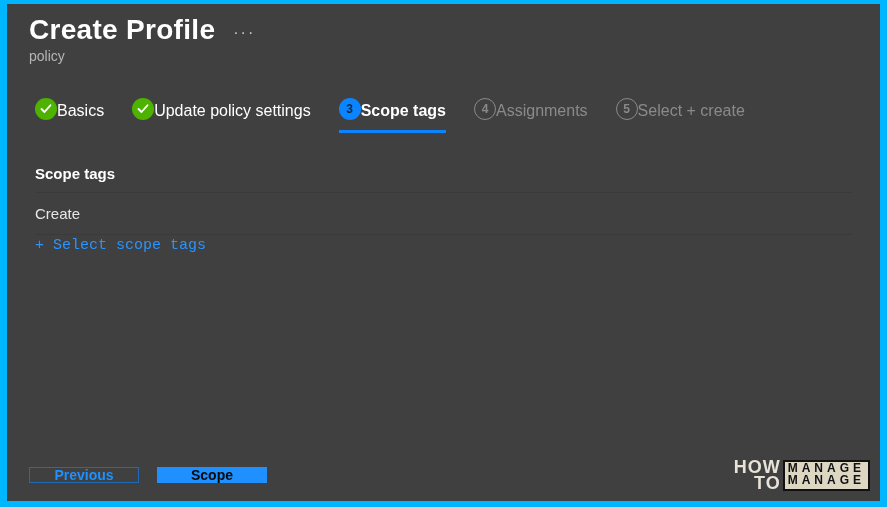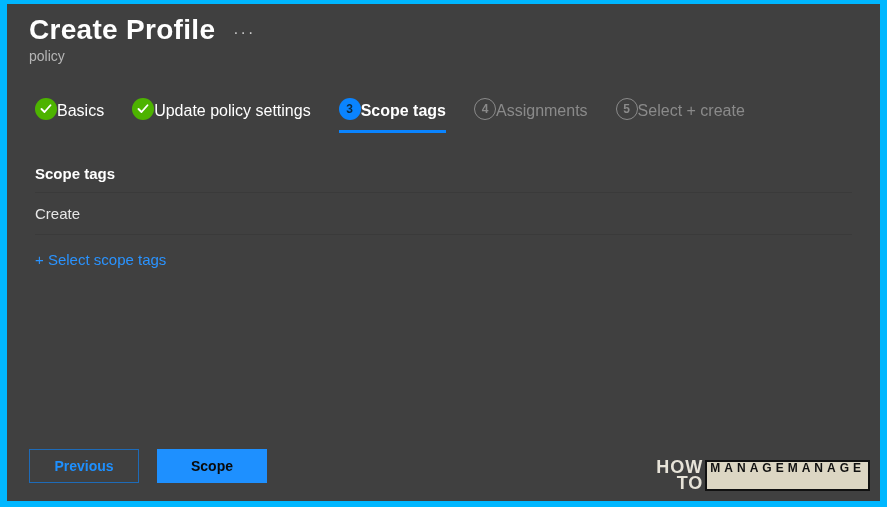--- a/index.html
+++ b/index.html
@@ -88,32 +88,32 @@
   .divider { border-top: 1px solid #3a3a3a; }
   .tag-row {
     font-size: 15px;
     color: #e6e6e6;
     padding: 12px 0;
   }
   .add-link {
     display: inline-block;
     color: #2a93ff;
     font-size: 15px;
-    margin-top: 16px;
     cursor: pointer;
+    font-family: Liberation Mono, monospace;
   }
 
   .footer {
     display: flex;
     gap: 18px;
     padding: 0 22px 18px 22px;
   }
   .btn {
     min-width: 110px;
-    height: 34px;
+    height: 16px;
     font-size: 14px;
     font-weight: 600;
     display: inline-flex;
     align-items: center;
     justify-content: center;
     cursor: pointer;
     border: none;
   }
   .btn-secondary {
     background: transparent;
@@ -139,21 +139,21 @@
     color: #e7e3d8;
     line-height: 0.85;
     text-align: right;
     letter-spacing: 1px;
   }
   .wm-how .to { font-size: 18px; display:block; }
   .wm-box {
     border: 2px solid #111;
     background: #dcd6c3;
     padding: 1px 3px;
-    display: flex; 
+    display: flex; flex-direction: column;
     line-height: 0.95;
   }
   .wm-box span {
     font-family: Arial, sans-serif;
     font-weight: 900;
     font-size: 12px;
     color: #111;
     letter-spacing: 4px;
   }
 </style>

